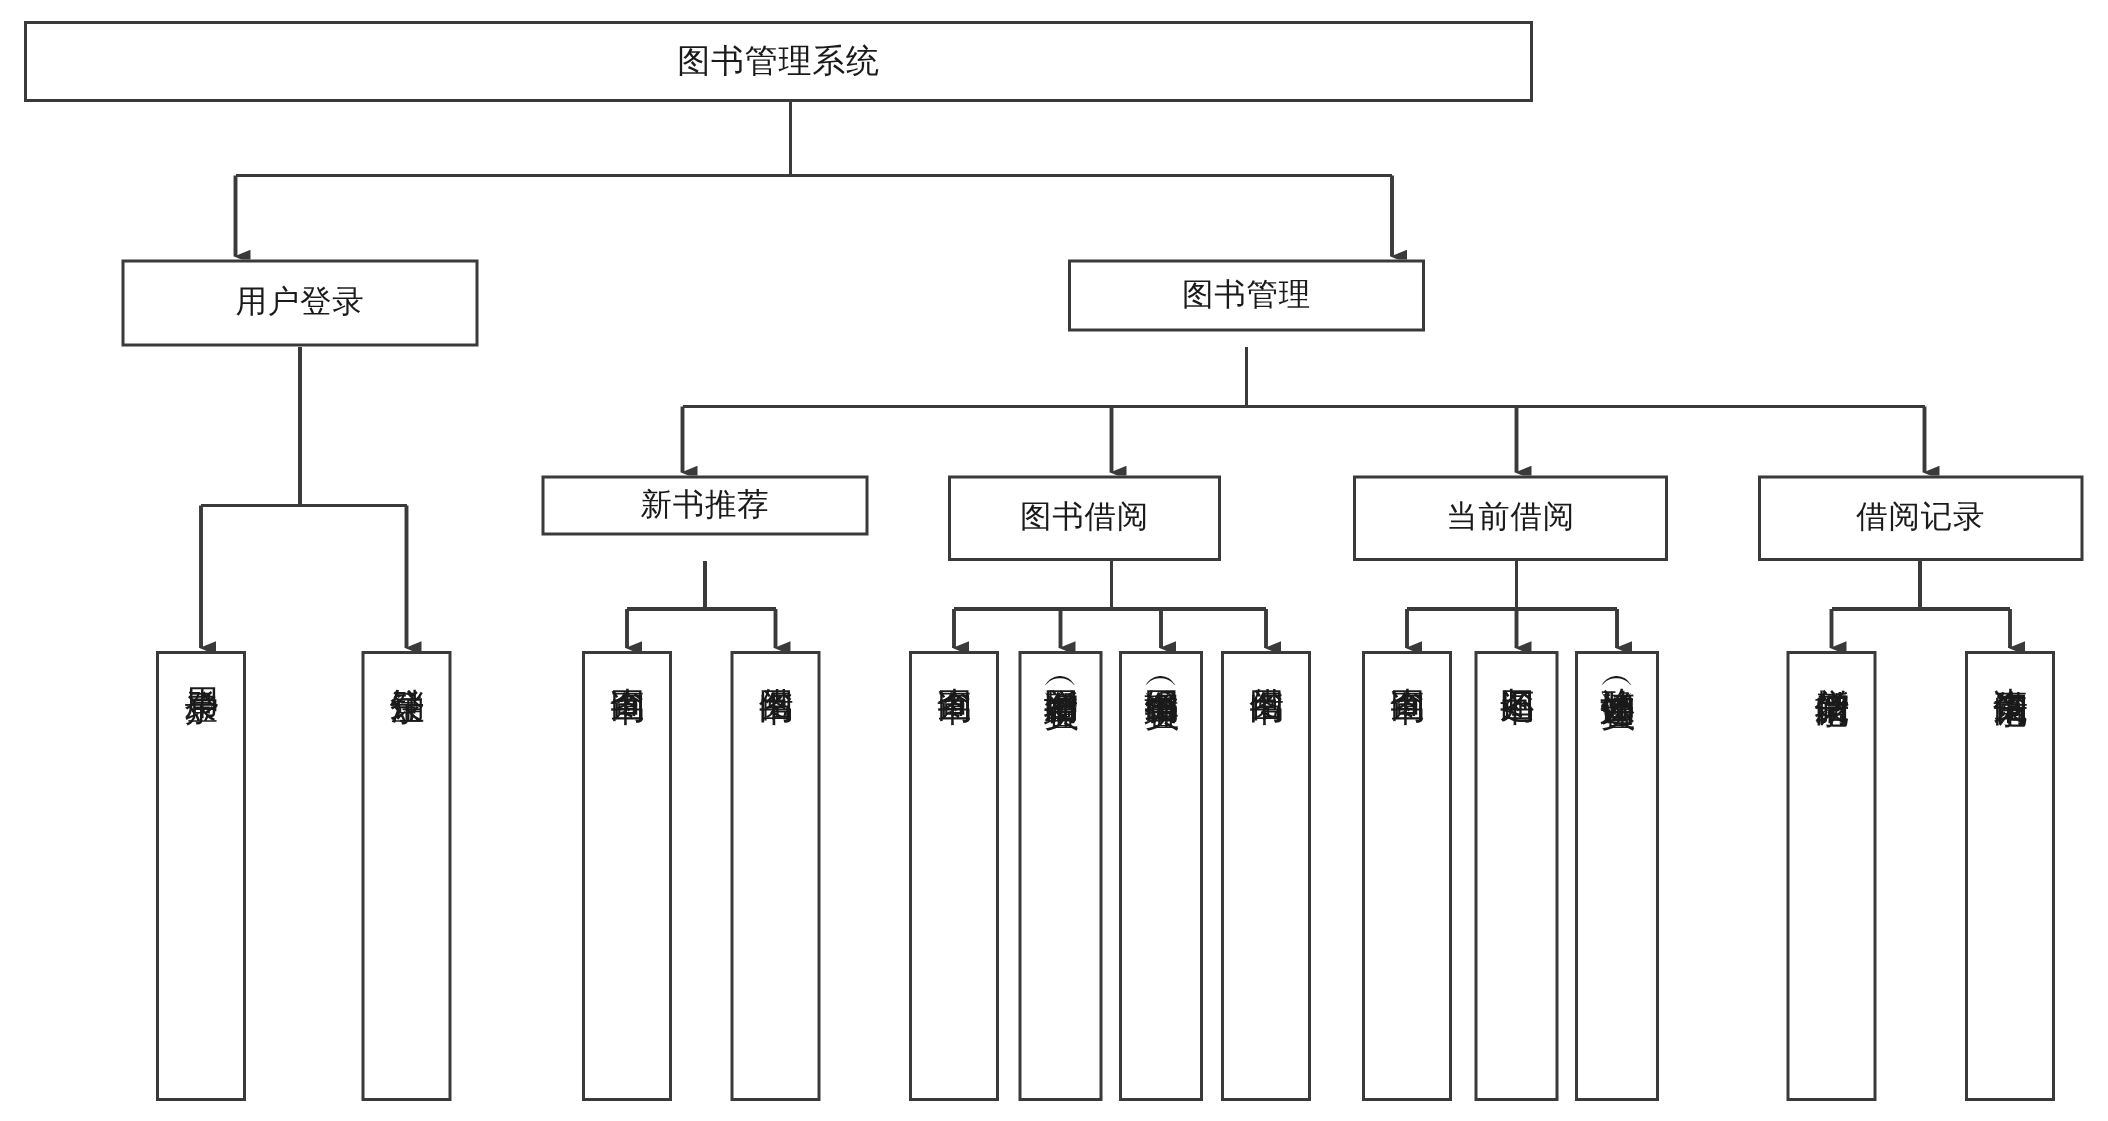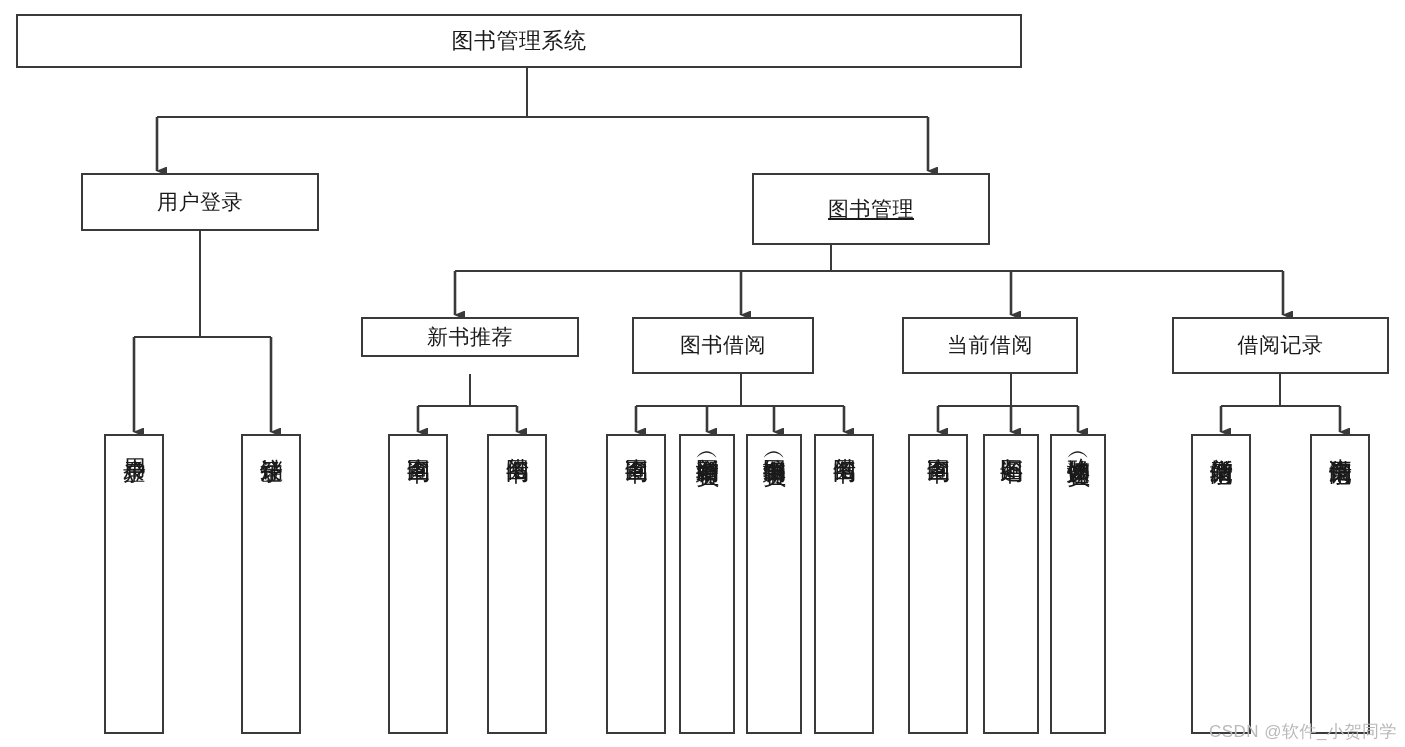--- a/index.html
+++ b/index.html
@@ -125,30 +125,30 @@
   </svg>
 
   <div class="node horizontal root" id="node-root" style="left: 16px; top: 14px; width: 1006px; height: 54px;">
     <span class="node-label">图书管理系统</span>
   </div>
 
   <div id="node-layer">
       <div class="node level2 horizontal" style="left: 81px; top: 173px; width: 238px; height: 58px;">
         <span class="node-label">用户登录</span>
       </div>
-      <div class="node level2 horizontal" style="left: 752px; top: 173px; width: 238px; height: 72px; text-decoration: underline;">
+      <div class="node level2 horizontal" style="left: 712px; top: 173px; width: 238px; height: 48px;">
         <span class="node-label">图书管理</span>
       </div>
       <div class="node level3 horizontal" style="left: 361px; top: 317px; width: 218px; height: 40px;">
         <span class="node-label">新书推荐</span>
       </div>
       <div class="node level3 horizontal" style="left: 632px; top: 317px; width: 182px; height: 57px;">
         <span class="node-label">图书借阅</span>
       </div>
-      <div class="node level3 horizontal" style="left: 902px; top: 317px; width: 176px; height: 57px;">
+      <div class="node level3 horizontal" style="left: 902px; top: 317px; width: 210px; height: 57px;">
         <span class="node-label">当前借阅</span>
       </div>
       <div class="node level3 horizontal" style="left: 1172px; top: 317px; width: 217px; height: 57px;">
         <span class="node-label">借阅记录</span>
       </div>
       <div class="node leaf vertical" style="left: 104px; top: 434px; width: 60px; height: 300px;">
         <span class="node-label">用户登录</span>
       </div>
       <div class="node leaf vertical" style="left: 241px; top: 434px; width: 60px; height: 300px;">
         <span class="node-label">注销登录</span>
@@ -181,14 +181,13 @@
         <span class="node-label">确认归还（管理员）</span>
       </div>
       <div class="node leaf vertical" style="left: 1191px; top: 434px; width: 60px; height: 300px;">
         <span class="node-label">新增借阅记录</span>
       </div>
       <div class="node leaf vertical" style="left: 1310px; top: 434px; width: 60px; height: 300px;">
         <span class="node-label">查询借阅记录</span>
       </div>
     </div>
 
-  <div id="watermark">CSDN @软件_小贺同学</div>
 </div>
 
 </body></html>

